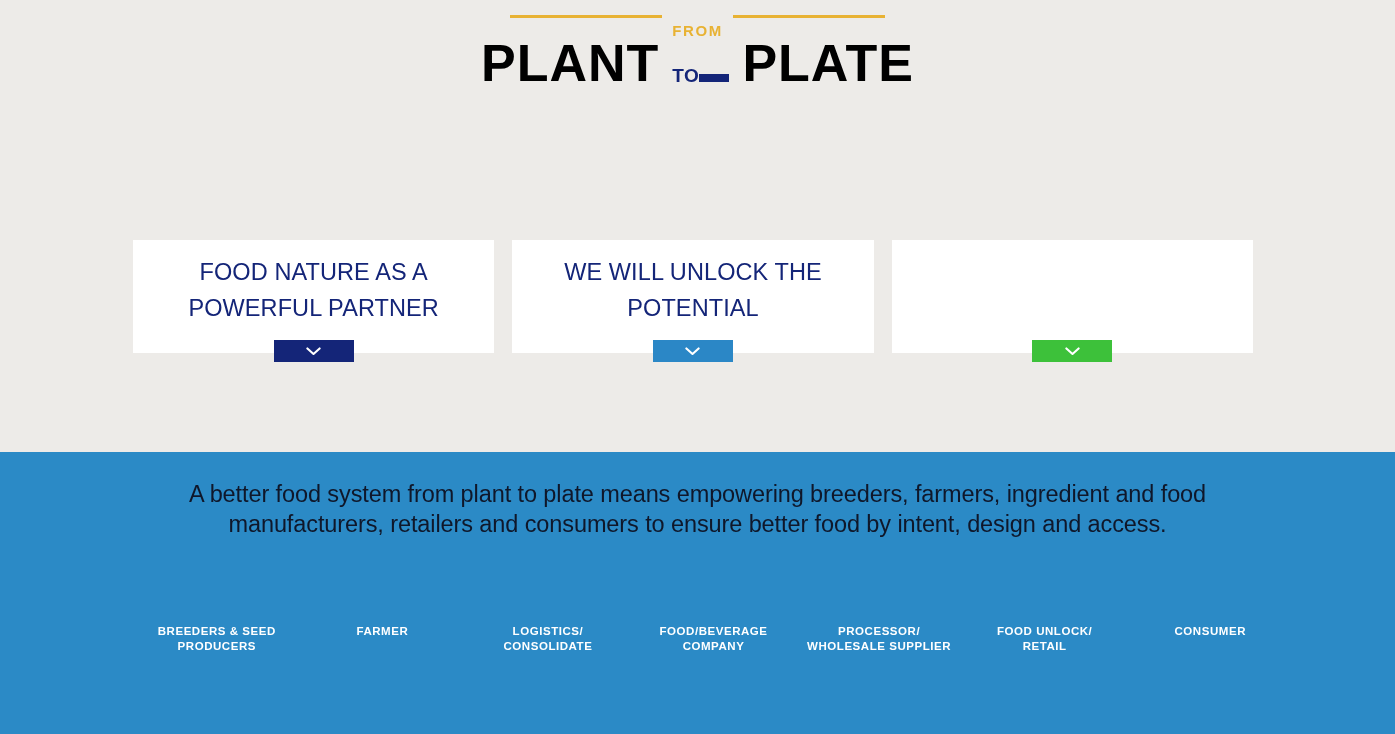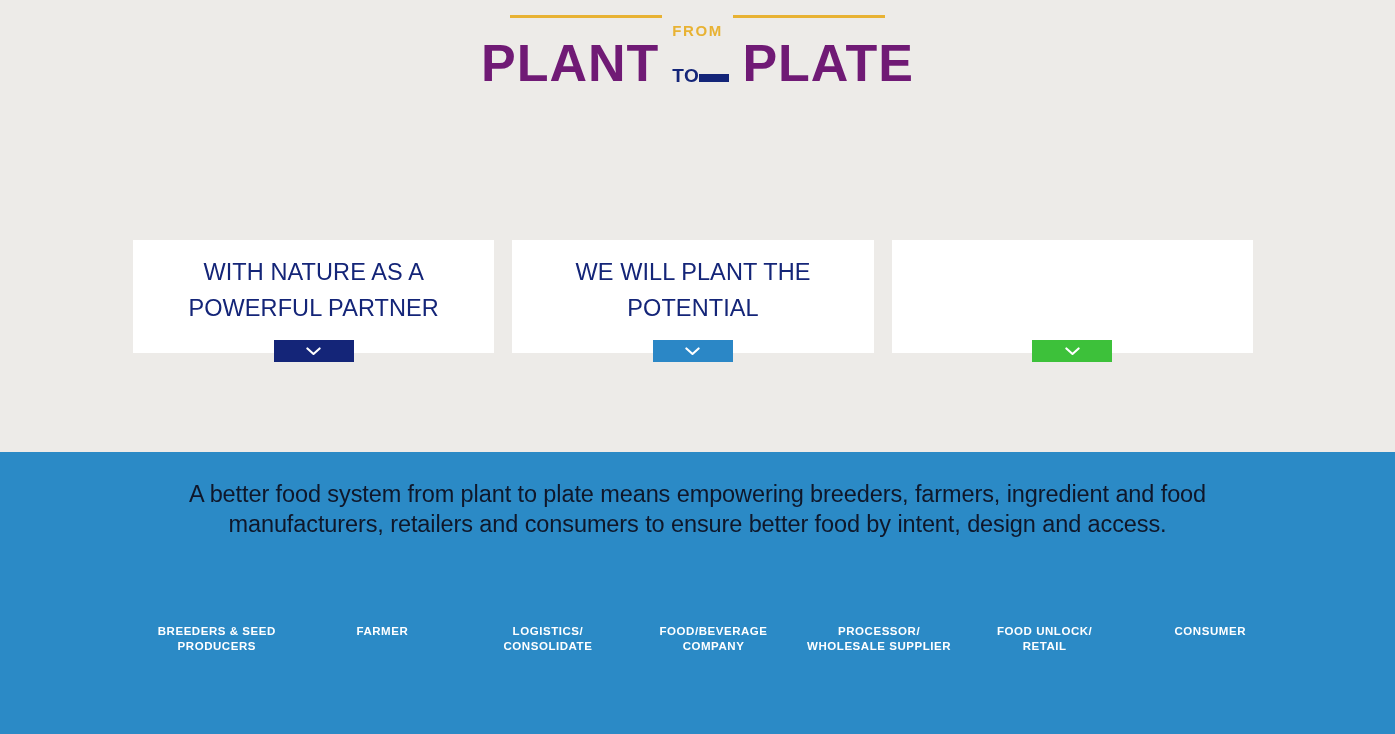--- a/index.html
+++ b/index.html
@@ -64,21 +64,21 @@
     align-items: flex-end;
     justify-content: center;
     gap: 13px;
     margin-top: 6px;
   }
 
   .big-word {
     font-size: 52px;
     font-weight: bold;
     letter-spacing: 1px;
-    color: #701a75;
+    color: #000000;
     line-height: 1.05;
     white-space: nowrap;
   }
 
   .to-stack {
     display: flex;
     align-items: center;
     padding-bottom: 6px;
   }
 
@@ -206,32 +206,32 @@
         <span class="to-bar"></span>
       </span>
       <span class="big-word">PLATE</span>
     </div>
 
   </div>
 
   <div class="cards">
 
     <div class="card">
-      <div class="card-title">WITH NATURE AS A POWERFUL PARTNER</div>
+      <div class="card-title">FOOD NATURE AS A POWERFUL PARTNER</div>
       <button class="card-btn" style="background:#142578;">
         <span>
           <svg width="15" height="9" viewBox="0 0 15 9" aria-hidden="true">
             <path d="M1.4 1.4 L7.5 7 L13.6 1.4" fill="none" stroke="#ffffff" stroke-width="2.1" stroke-linecap="round" stroke-linejoin="round"></path>
           </svg>
         </span>
       </button>
     </div>
 
     <div class="card">
-      <div class="card-title">WE WILL PLANT THE POTENTIAL</div>
+      <div class="card-title">WE WILL UNLOCK THE POTENTIAL</div>
       <button class="card-btn" style="background:#2b87c6;">
         <span>
           <svg width="15" height="9" viewBox="0 0 15 9" aria-hidden="true">
             <path d="M1.4 1.4 L7.5 7 L13.6 1.4" fill="none" stroke="#ffffff" stroke-width="2.1" stroke-linecap="round" stroke-linejoin="round"></path>
           </svg>
         </span>
       </button>
     </div>
 
     <div class="card">

